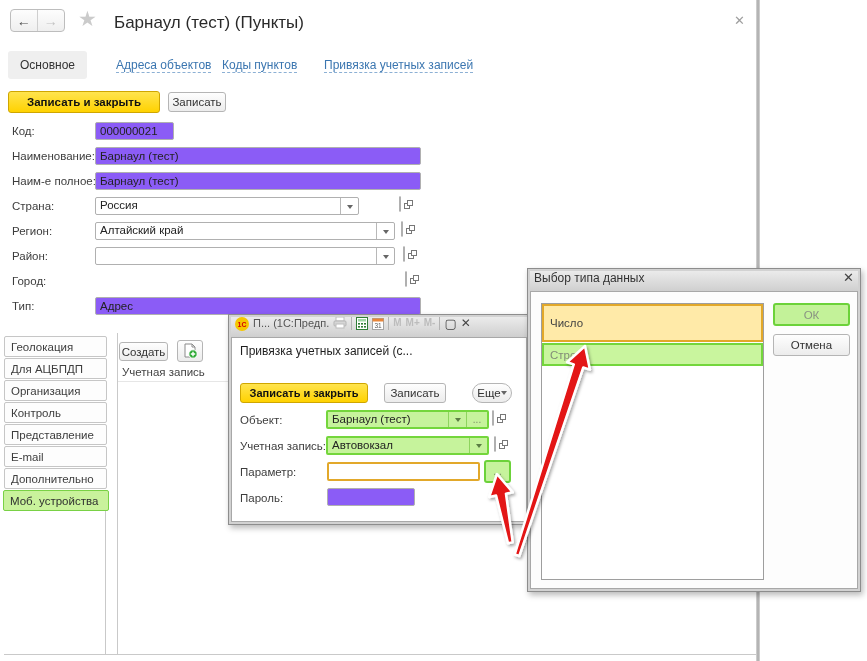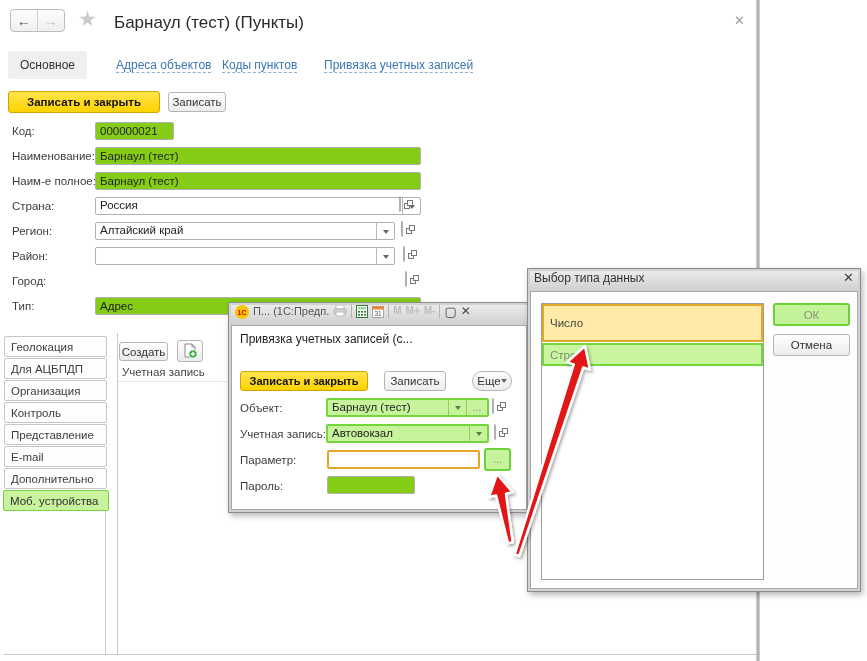--- a/index.html
+++ b/index.html
@@ -5,21 +5,21 @@
   * { margin:0; padding:0; box-sizing:border-box; }
   html,body { width:867px; height:661px; background:#fff; overflow:hidden;
     font-family:"Liberation Sans","DejaVu Sans",sans-serif; font-size:12px; color:#333; }
   .abs { position:absolute; }
   
   .btn { display:inline-flex; align-items:center; justify-content:center;
     background:linear-gradient(#fefefe,#ececec); border:1px solid #b5b5b5;
     border-radius:3px; color:#333; font-size:11.5px; cursor:default; }
   .btn-yellow { background:linear-gradient(#ffe44e,#ffd200); border:1px solid #cfa600;
     font-weight:bold; color:#111; }
-  .input { background:#84cc16; border:1px solid #b0b0b0; border-radius:2px;
+  .input { background:#8b5cf6; border:1px solid #b0b0b0; border-radius:2px;
     font-size:11.5px; padding:0 4px; color:#222; font-family:"Liberation Sans","DejaVu Sans",sans-serif; }
   .combo { background:#fff; border:1px solid #b0b0b0; border-radius:2px; display:flex; align-items:stretch; }
   .combo .ctext { flex:1; padding:1px 4px; font-size:11.5px; color:#222; white-space:nowrap; overflow:hidden; }
   .ddcell { width:18px; border-left:1px solid #b8b8b8; display:flex; align-items:center; justify-content:center; }
   .caret { width:0; height:0; border:3.5px solid transparent; border-top:4.5px solid #666; margin-top:4px; }
   .openbtn { border:1px solid #b0b0b0; border-radius:3px; background:linear-gradient(#fff,#f0f0f0); position:relative; }
   .openbtn i { position:absolute; left:4px; top:6px; width:6px; height:6px; border:1px solid #777; background:#fff; }
   .openbtn i + i { left:7px; top:3px; }
   .lbl { font-size:11.5px; color:#3d3d3d; white-space:nowrap; }
   .link { color:#3b76b0; font-size:12px; border-bottom:1px dashed #8cb0d4; cursor:pointer; white-space:nowrap; }
@@ -73,21 +73,21 @@
   <span class="abs lbl" style="left:12px;top:125px;">Код:</span>
   <input class="abs input" style="left: 95px; top: 122px; width: 79px; height: 18px;" value="000000021">
 
   <span class="abs lbl" style="left:12px;top:150px;">Наименование:</span>
   <input class="abs input" style="left: 95px; top: 147px; width: 326px; height: 18px;" value="Барнаул (тест)">
 
   <span class="abs lbl" style="left:12px;top:175px;">Наим-е полное:</span>
   <input class="abs input" style="left: 95px; top: 172px; width: 326px; height: 18px;" value="Барнаул (тест)">
 
   <span class="abs lbl" style="left:12px;top:200px;">Страна:</span>
-  <div class="abs combo" style="left:95px;top:197px;width:326px;height:18px;">
+  <div class="abs combo" style="left:95px;top:197px;width:264px;height:18px;">
     <span class="ctext">Россия</span>
     <span class="ddcell">
         <span class="caret"></span>
       </span>
   </div>
   <span class="abs openbtn" style="left:399px;top:197px;width:20px;height:18px;"><i></i><i></i></span>
 
   <span class="abs lbl" style="left:12px;top:225px;">Регион:</span>
   <div class="abs combo" style="left:95px;top:222px;width:300px;height:18px;">
     <span class="ctext">Алтайский край</span>
@@ -136,21 +136,21 @@
       <path d="M10 1 v3 h3" fill="none" stroke="#8a8a8a" stroke-width="1"></path>
       <circle cx="11" cy="11" r="4.2" fill="#2eaa35" stroke="#fff" stroke-width="1"></circle>
       <path d="M11 8.8 v4.4 M8.8 11 h4.4" stroke="#fff" stroke-width="1.4"></path>
     </svg>
   </div>
   <span class="abs lbl" style="left:122px;top:366px;color:#444;">Учетная запись</span>
 </div>
 
 <div class="abs" style="left:756px;top:0;width:4px;height:661px;background:linear-gradient(90deg,#d9d9d9,#a8a8a8,#d9d9d9);z-index:1;"></div>
 
-<div class="win" style="left:228px;top:302px;width:302px;height:211px;z-index:10;">
+<div class="win" style="left:228px;top:314px;width:302px;height:211px;z-index:10;">
   <div class="wtitle">
     <span style="width:14px;height:14px;border-radius:50%;background:#f6c700;color:#d40000;font-size:7px;font-weight:bold;display:flex;align-items:center;justify-content:center;">1С</span>
     <span style="white-space:nowrap;overflow:hidden;max-width:78px;">П... (1С:Предп.</span>
     <svg width="14" height="12" viewBox="0 0 14 12">
       <rect x="3" y="0" width="8" height="4" fill="#fff" stroke="#bdbdbd"></rect>
       <rect x="1" y="4" width="12" height="5" rx="1" fill="#d6d6d6" stroke="#b5b5b5"></rect>
       <rect x="3" y="7" width="8" height="4" fill="#fff" stroke="#bdbdbd"></rect>
     </svg>
     <span class="tsep"></span>
     <svg width="12" height="13" viewBox="0 0 12 13">

